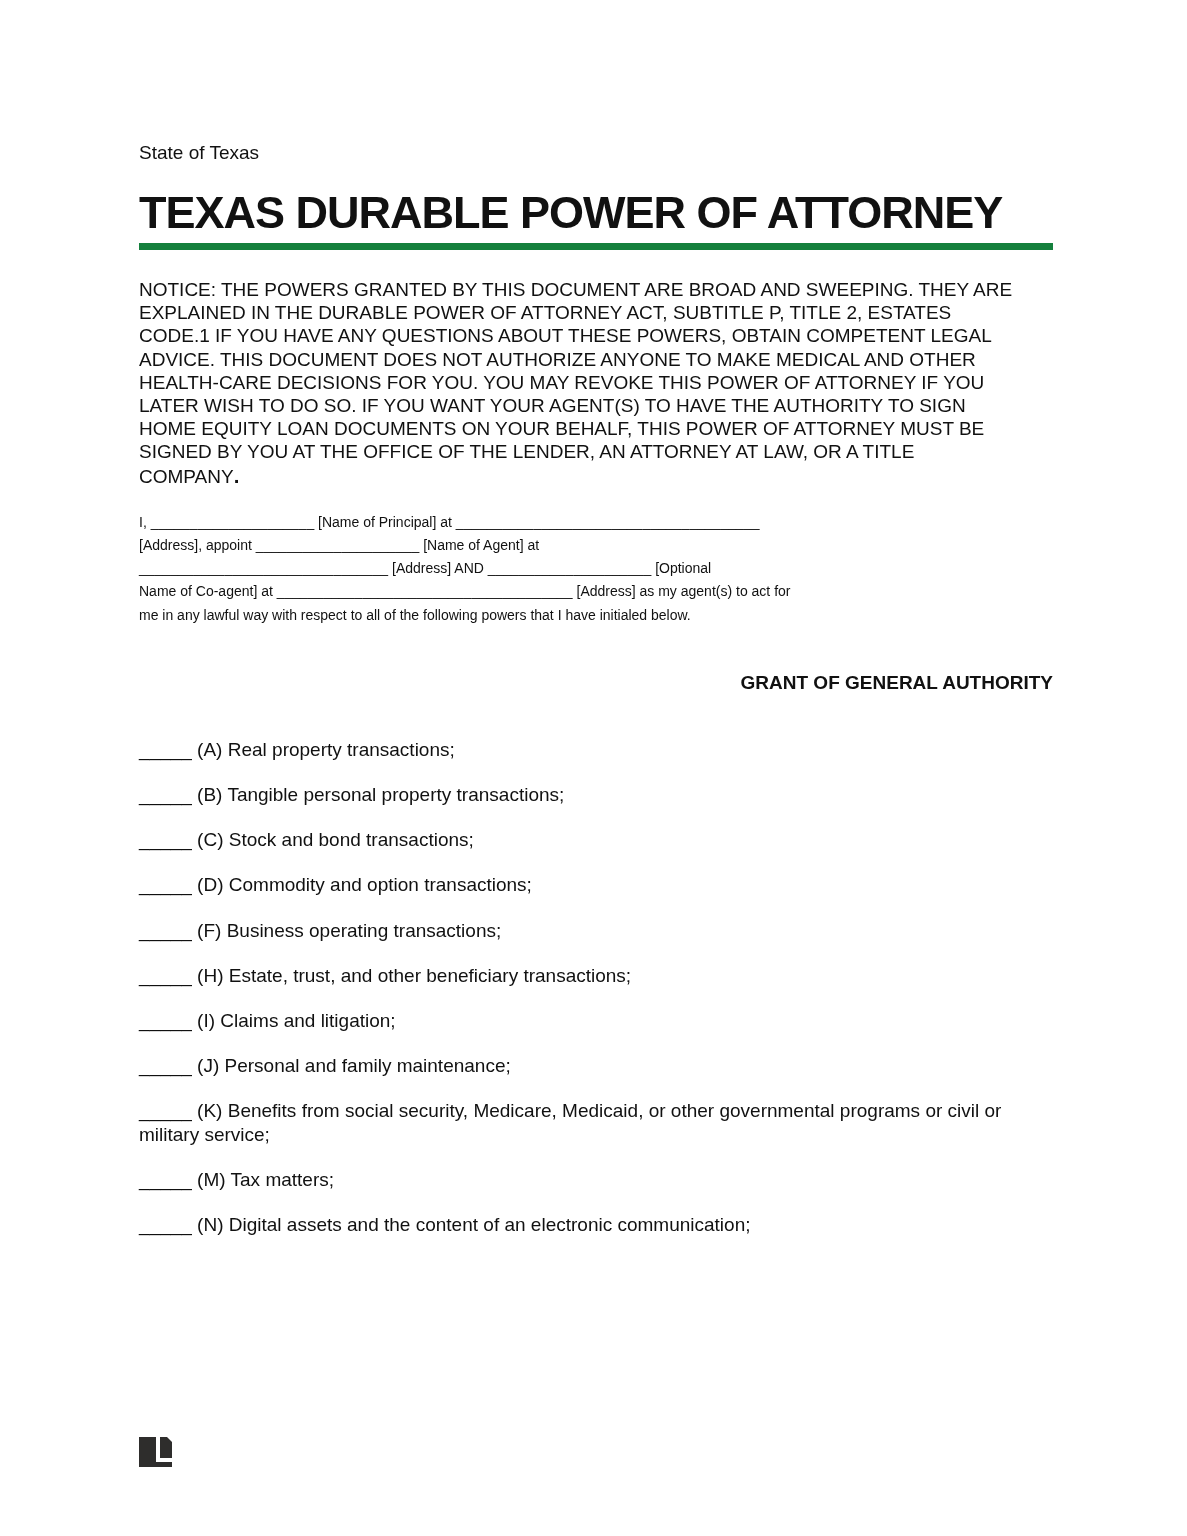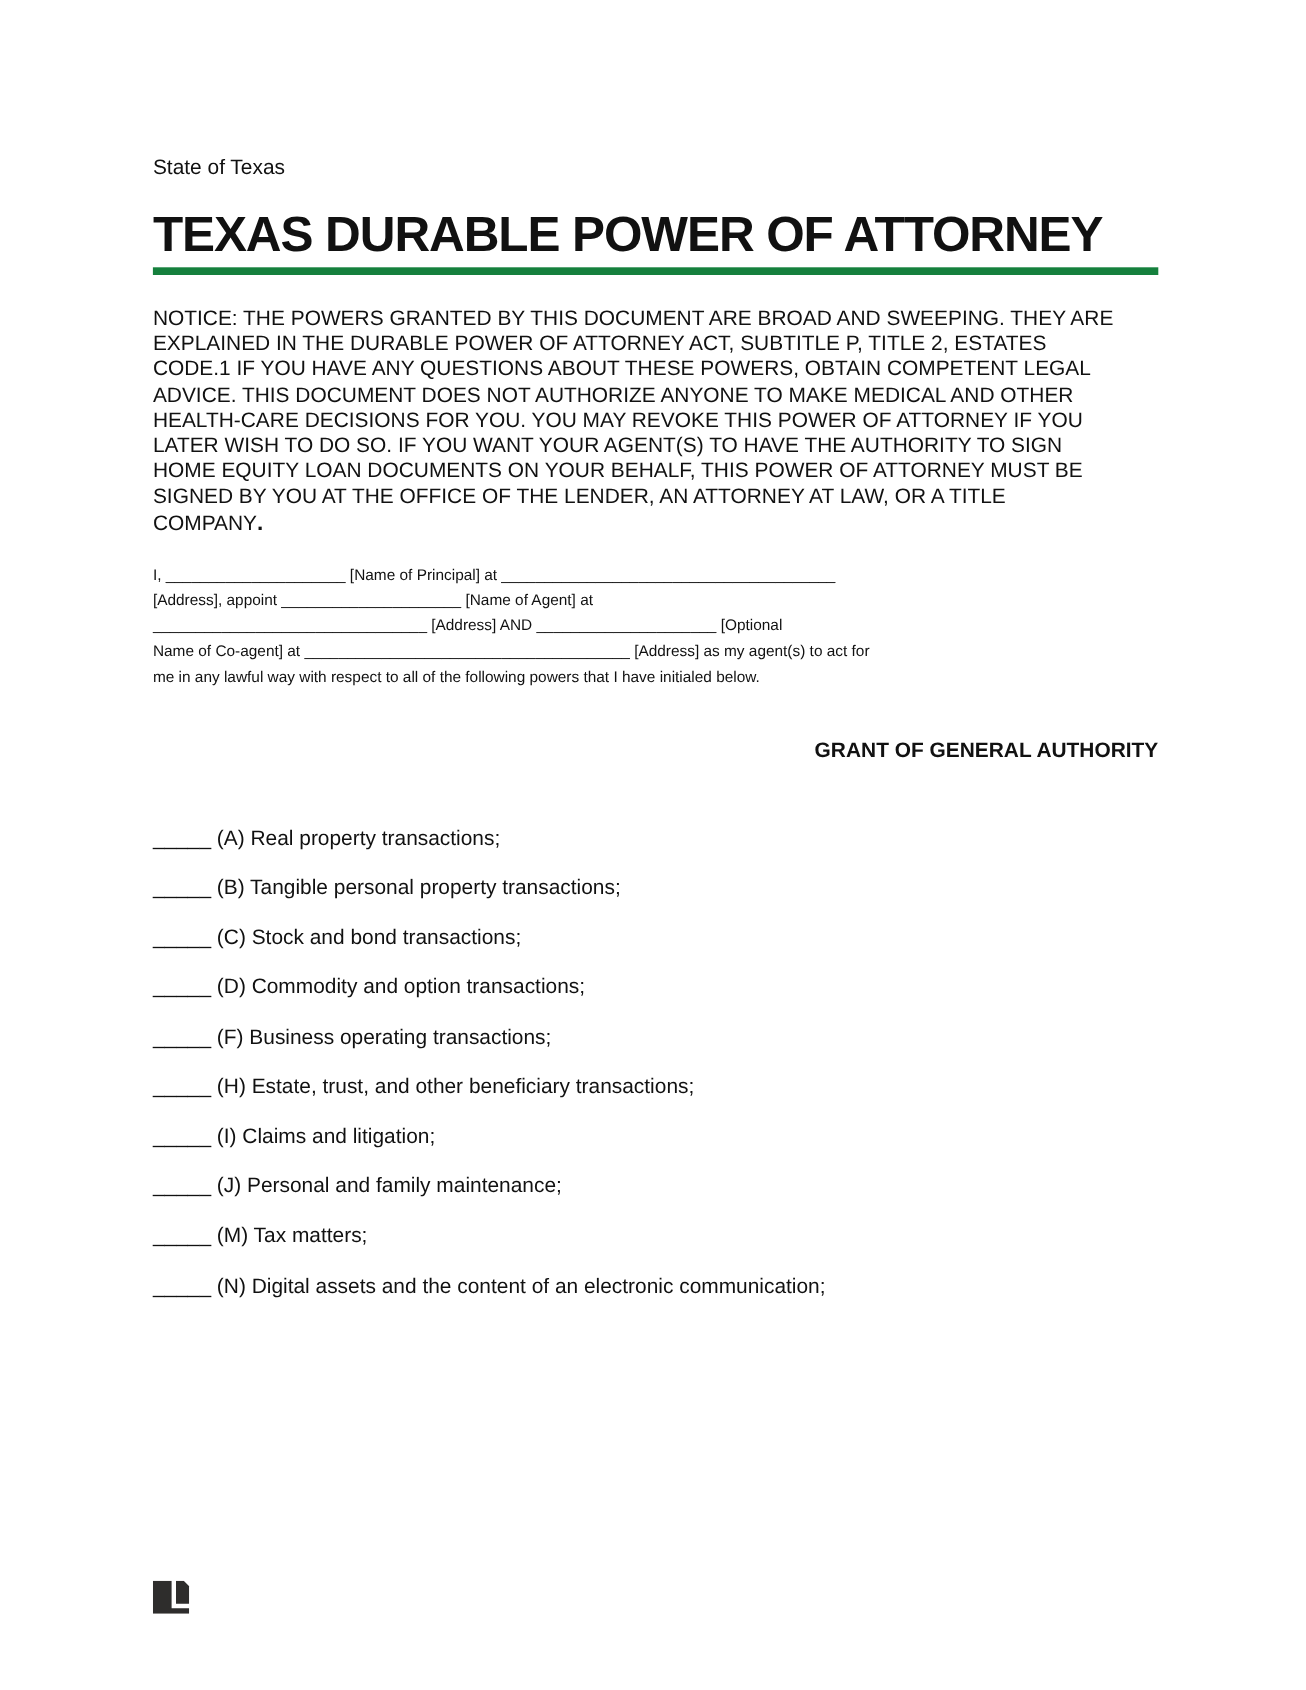--- a/index.html
+++ b/index.html
@@ -51,21 +51,21 @@
     white-space: pre;
   }
   .grant-heading {
     margin: 44px 0 0 0;
     font-size: 19px;
     line-height: 23px;
     font-weight: bold;
     text-align: right;
   }
   .grant-list {
-    margin-top: 57px;
+    margin-top: 44px;
   }
   .grant-item {
     margin: 0 0 22px 0;
     font-size: 19px;
     line-height: 23.2px;
     white-space: pre;
   }
   .footer-logo {
     position: absolute;
     left: 139px;
@@ -109,20 +109,22 @@
 
     <div class="grant-list">
       <p class="grant-item">_____ (A) Real property transactions;</p>
       <p class="grant-item">_____ (B) Tangible personal property transactions;</p>
       <p class="grant-item">_____ (C) Stock and bond transactions;</p>
       <p class="grant-item">_____ (D) Commodity and option transactions;</p>
       <p class="grant-item">_____ (F) Business operating transactions;</p>
       <p class="grant-item">_____ (H) Estate, trust, and other beneficiary transactions;</p>
       <p class="grant-item">_____ (I) Claims and litigation;</p>
       <p class="grant-item">_____ (J) Personal and family maintenance;</p>
+      <p class="grant-item">_____ (K) Benefits from social security, Medicare, Medicaid, or other governmental programs or civil or
+military service;</p>
       <p class="grant-item">_____ (M) Tax matters;</p>
       <p class="grant-item">_____ (N) Digital assets and the content of an electronic communication;</p>
     </div>
 
   </div>
 
   <div class="footer-logo">
     <svg viewBox="0 0 33 30" xmlns="http://www.w3.org/2000/svg" aria-hidden="true">
 
       <path d="M0,0 H17 V25 H33 V30 H0 Z" fill="#2e2d2c"></path>

